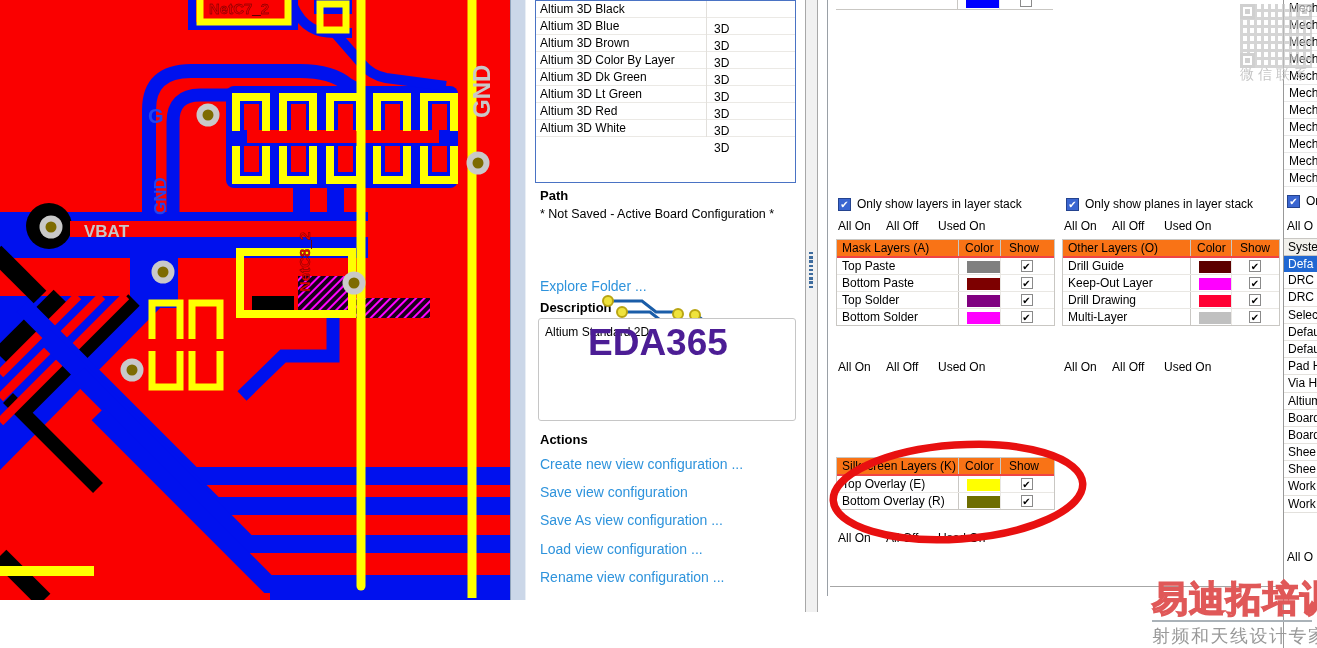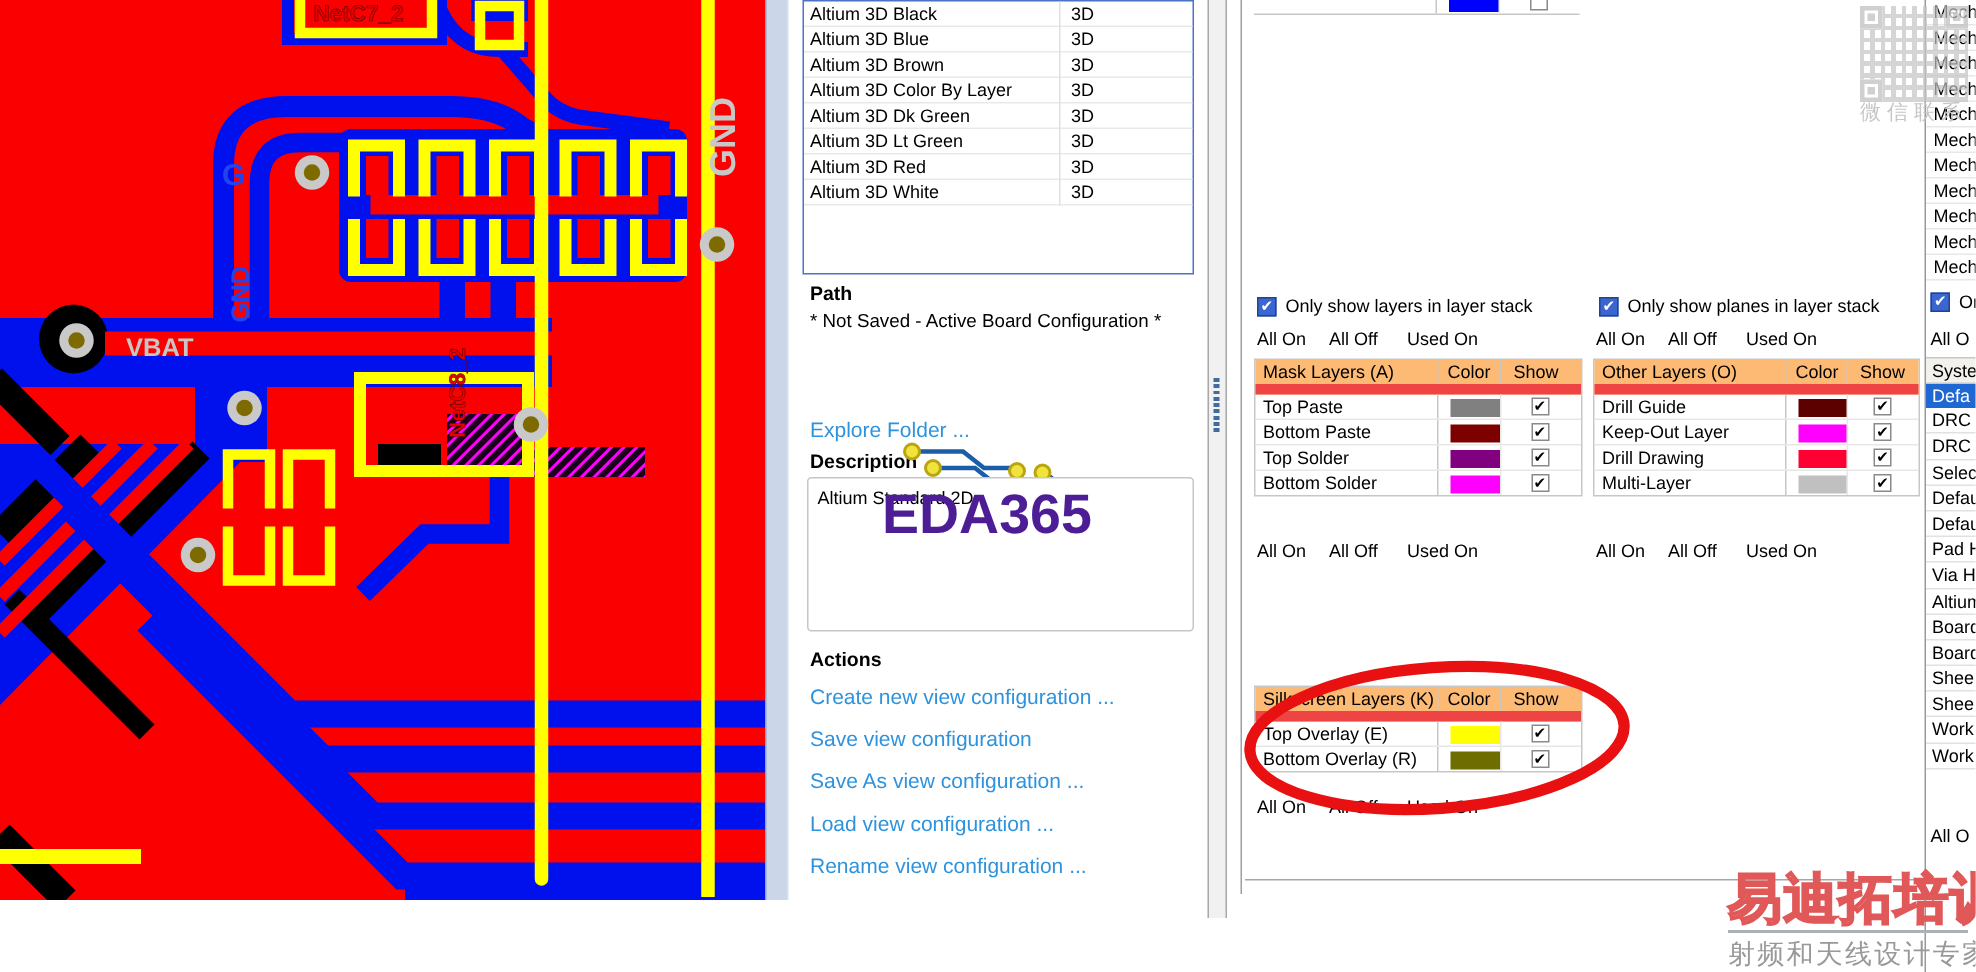--- a/index.html
+++ b/index.html
@@ -6,35 +6,35 @@
   body{width:1317px;height:648px;position:relative;overflow:hidden;background:#fff;
        font-family:"Liberation Sans",sans-serif;font-size:12px;color:#000;}
   .abs{position:absolute;}
   .hd{font-weight:bold;font-size:13px;}
   .lnk{color:#2E93DC;font-size:14px;cursor:pointer;white-space:nowrap;}
   .lnk12{color:#000000;font-size:12px;cursor:pointer;white-space:nowrap;}
   
   .listbox{left:535px;top:0;width:259px;height:181px;border:1px solid #4A73C4;background:#fff;}
   .lrow{height:16px;border-bottom:1px solid #EBE9E5;display:flex;line-height:16px;}
   .lrow .nm{width:168px;padding-left:4px;overflow:hidden;white-space:nowrap;}
-  .lrow .kd{padding-left:6px;}
+  .lrow .kd{padding-left:6px;margin-top:20px;}
   .lcol{left:170px;top:0;width:1px;height:136px;background:#E2E0DC;}
   .descbox{left:538px;top:318px;width:256px;height:101px;border:1px solid #C6C6C6;border-radius:3px;background:#fff;}
   .eda-text{left:588px;top:322px;font-size:37px;font-weight:bold;color:#4c1d95;letter-spacing:0px;}
   
   .splitter{left:805px;top:0;width:11px;height:612px;background:#F1F1F1;border-left:1px solid #A8A8A8;border-right:1px solid #A8A8A8;}
   .grip{left:809px;top:252px;width:4px;height:38px;background:repeating-linear-gradient(180deg,#3E6C9E 0 2.5px,transparent 2.5px 4.2px);}
   
   .vline{width:1px;background:#9AA0A6;}
   .hline{height:1px;background:#A6A6A6;}
   .cbBlue{width:13px;height:13px;background:#3A66D1;border:1px solid #24438F;color:#fff;font-size:10px;line-height:12px;text-align:center;display:inline-block;box-sizing:border-box;}
   .cbWhite{width:12px;height:12px;background:#fff;border:1px solid #8A8A8A;color:#000;font-size:10px;line-height:11px;text-align:center;display:inline-block;box-sizing:border-box;}
   .cbrow{display:flex;align-items:center;gap:6px;font-size:12px;white-space:nowrap;}
   .ltab{border:1px solid #C9C7C3;background:#fff;box-sizing:border-box;}
-  .lt-h{display:flex;background:#fdba74;border-bottom:7px solid #ef4444;height:16px;line-height:16px;}
+  .lt-h{display:flex;background:#f97316;border-bottom:2px solid #ef4444;height:16px;line-height:16px;}
   .lt-r{display:flex;height:16px;line-height:16px;border-bottom:1px solid #E9E7E3;}
   .lt-r:last-child{border-bottom:none;}
   .c1A{width:122px;padding-left:5px;border-right:1px solid #C9C7C3;box-sizing:border-box;overflow:hidden;white-space:nowrap;}
   .c2A{width:42px;padding-left:6px;border-right:1px solid #C9C7C3;box-sizing:border-box;}
   .c3A{width:51px;padding-left:8px;box-sizing:border-box;}
   .c1B{width:128px;padding-left:5px;border-right:1px solid #C9C7C3;box-sizing:border-box;overflow:hidden;white-space:nowrap;}
   .c2B{width:41px;padding-left:6px;border-right:1px solid #C9C7C3;box-sizing:border-box;}
   .c3B{width:46px;padding-left:8px;box-sizing:border-box;}
   .rc2{border-right:1px solid #E9E7E3;display:flex;align-items:center;}
   .sw{width:36px;height:12px;margin:1px 0 0 2px;}

